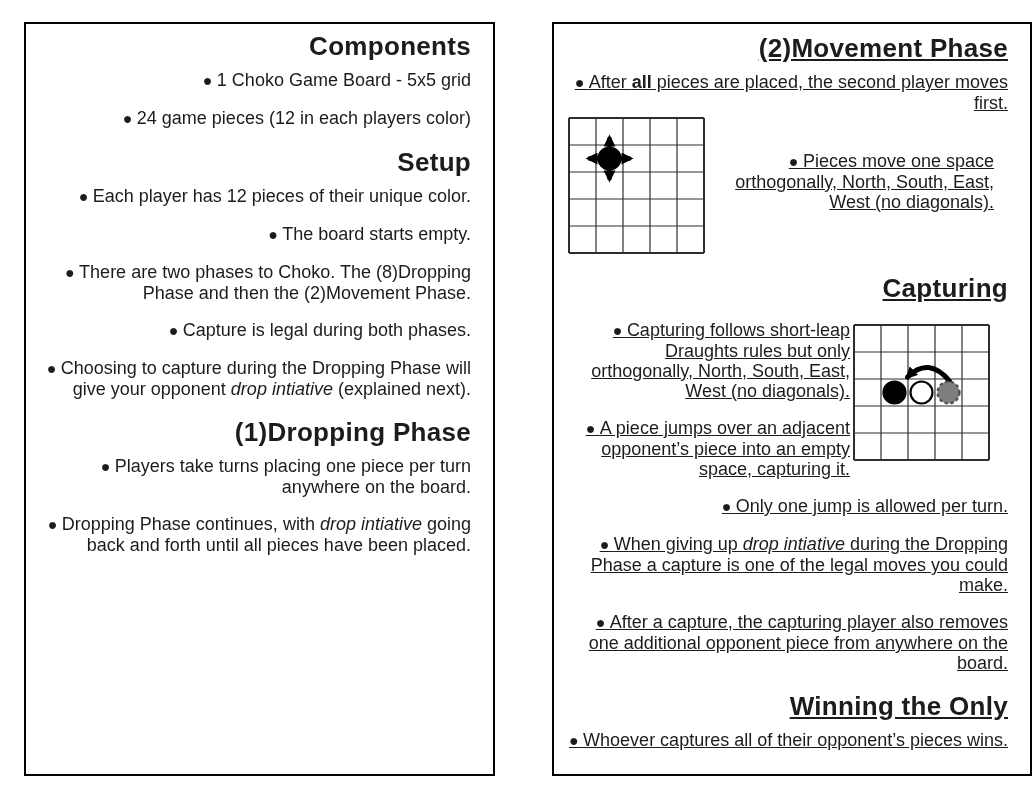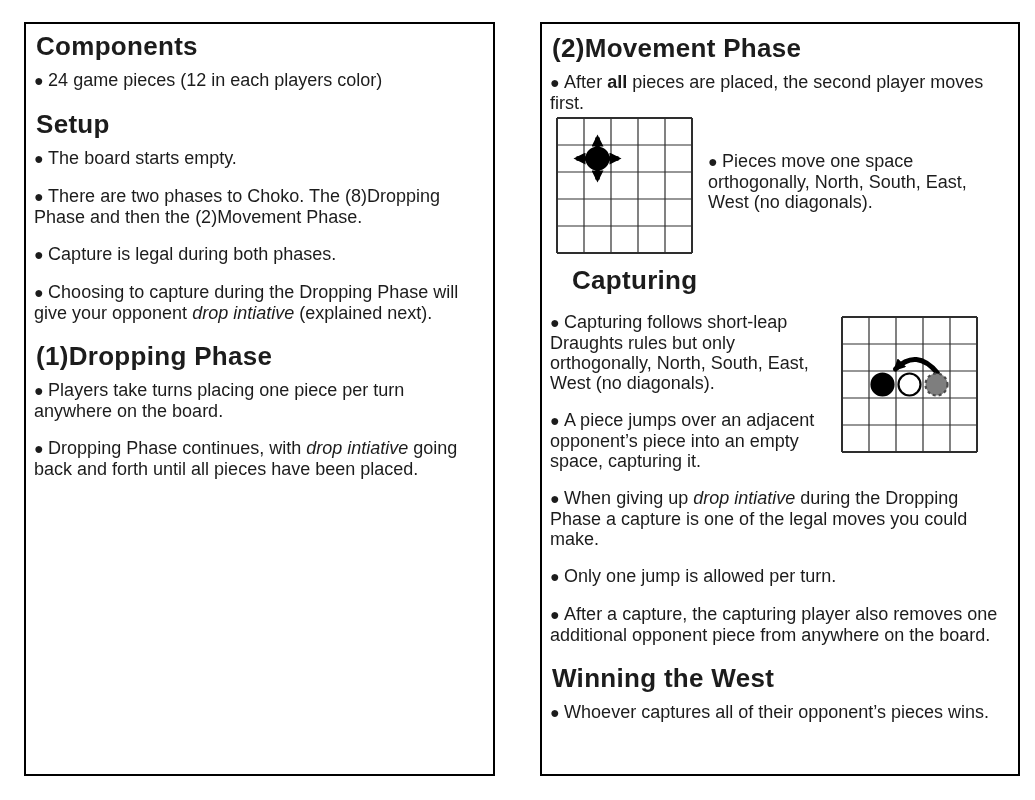--- a/index.html
+++ b/index.html
@@ -7,33 +7,33 @@
   body {
     width: 1035px; height: 800px;
     background: #ffffff;
     color: #1c1c1c;
     font-family: "Liberation Sans", "DejaVu Sans", sans-serif;
   }
   .page { position: relative; width: 1035px; height: 800px; overflow: hidden; background:#fff; }
   .panel {
     position: absolute; top: 22px; height: 754px;
     border: 2.5px solid #000; background: #fff;
-    padding: 2px 10px 0 8px; overflow: hidden;
+    padding: 2px 22px 0 8px; overflow: hidden; text-align: right;
   }
   #left-panel  { left: 24px;  width: 471px; }
-  #right-panel { left: 540px; width: 480px; }
+  #right-panel { left: 552px; width: 480px; text-decoration: underline; }
 
   h2 {
     font-size: 26px; line-height: 32px; font-weight: 700;
     letter-spacing: 0.3px;
     margin: 15px 0 8px 2px;
   }
   [data-sections] > div:first-child h2 { margin-top: 4px; }
   #movement-heading { margin-top: 6px; }
-  #capturing-heading { margin-left: 22px; margin-top: 10px; }
+  #capturing-heading { margin-left: 22px; margin-top: 18px; }
 
   .bullet { font-size: 18px; line-height: 20px; margin: 0 0 17px 0; }
   .bullet::before { content: "\25CF  "; font-size: 16px; }
   em { font-style: italic; }
   strong { font-weight: bold; }
 
   .mrow { display: flex; align-items: flex-start; margin-left: 5px; }
   #movement-intro .bullet { margin-bottom: 4px; }
   .sidenote { width: 274px; margin: 34px 0 0 14px; }
   .sidenote .bullet { margin-bottom: 8px; }
@@ -45,24 +45,26 @@
 </style>
 </head>
 <body>
 
 <div class="page">
 
   <section class="panel" id="left-panel">
     <div data-sections="left_panel.sections">
         <div>
           <h2>Components</h2>
+          <p class="bullet">1 Choko Game Board - 5x5 grid</p>
           <p class="bullet">24 game pieces (12 in each players color)</p>
         </div>
         <div>
           <h2>Setup</h2>
+          <p class="bullet">Each player has 12 pieces of their unique color.</p>
           <p class="bullet">The board starts empty.</p>
         </div>
         <div>
           <p class="bullet">There are two phases to Choko. The (8)Dropping Phase and then the (2)Movement Phase.</p>
           <p class="bullet">Capture is legal during both phases.</p>
           <p class="bullet">Choosing to capture during the Dropping Phase will give your opponent <em>drop intiative</em> (explained next).</p>
         </div>
         <div>
           <h2>(1)Dropping Phase</h2>
           <p class="bullet">Players take turns placing one piece per turn anywhere on the board.</p>
@@ -134,24 +136,24 @@
             <line x1="0" y1="108" x2="135" y2="108" stroke="#2e2e2e" stroke-width="1.2"></line>
             <line x1="0" y1="135" x2="135" y2="135" stroke="#2e2e2e" stroke-width="2"></line>
             <path d="M 95.5,56 Q 74.5,31 53.5,52" fill="none" stroke="#000000" stroke-width="5" stroke-linecap="round" marker-end="url(#ah1)"></path>
             <circle cx="40.5" cy="67.5" r="11" fill="#000000" stroke="#000000" stroke-width="2.2"></circle>
             <circle cx="67.5" cy="67.5" r="11" fill="#ffffff" stroke="#000000" stroke-width="2.2"></circle>
             <circle cx="94.5" cy="67.5" r="11" fill="#7e7e7e" stroke="#4a4a4a" stroke-width="2.2" stroke-dasharray="3 3"></circle>
           </svg></div>
     </div>
 
     <div>
+        <p class="bullet">Only one jump is allowed per turn.</p>
         <p class="bullet">When giving up <em>drop intiative</em> during the Dropping Phase a capture is one of the legal moves you could make.</p>
-        <p class="bullet">Only one jump is allowed per turn.</p>
         <p class="bullet">After a capture, the capturing player also removes one additional opponent piece from anywhere on the board.</p>
       </div>
 
-    <h2 id="winning-heading">Winning the West</h2>
+    <h2 id="winning-heading">Winning the Only</h2>
     <div>
         <p class="bullet">Whoever captures all of their opponent’s pieces wins.</p>
       </div>
 
   </section>
 </div>
 
 </body></html>

